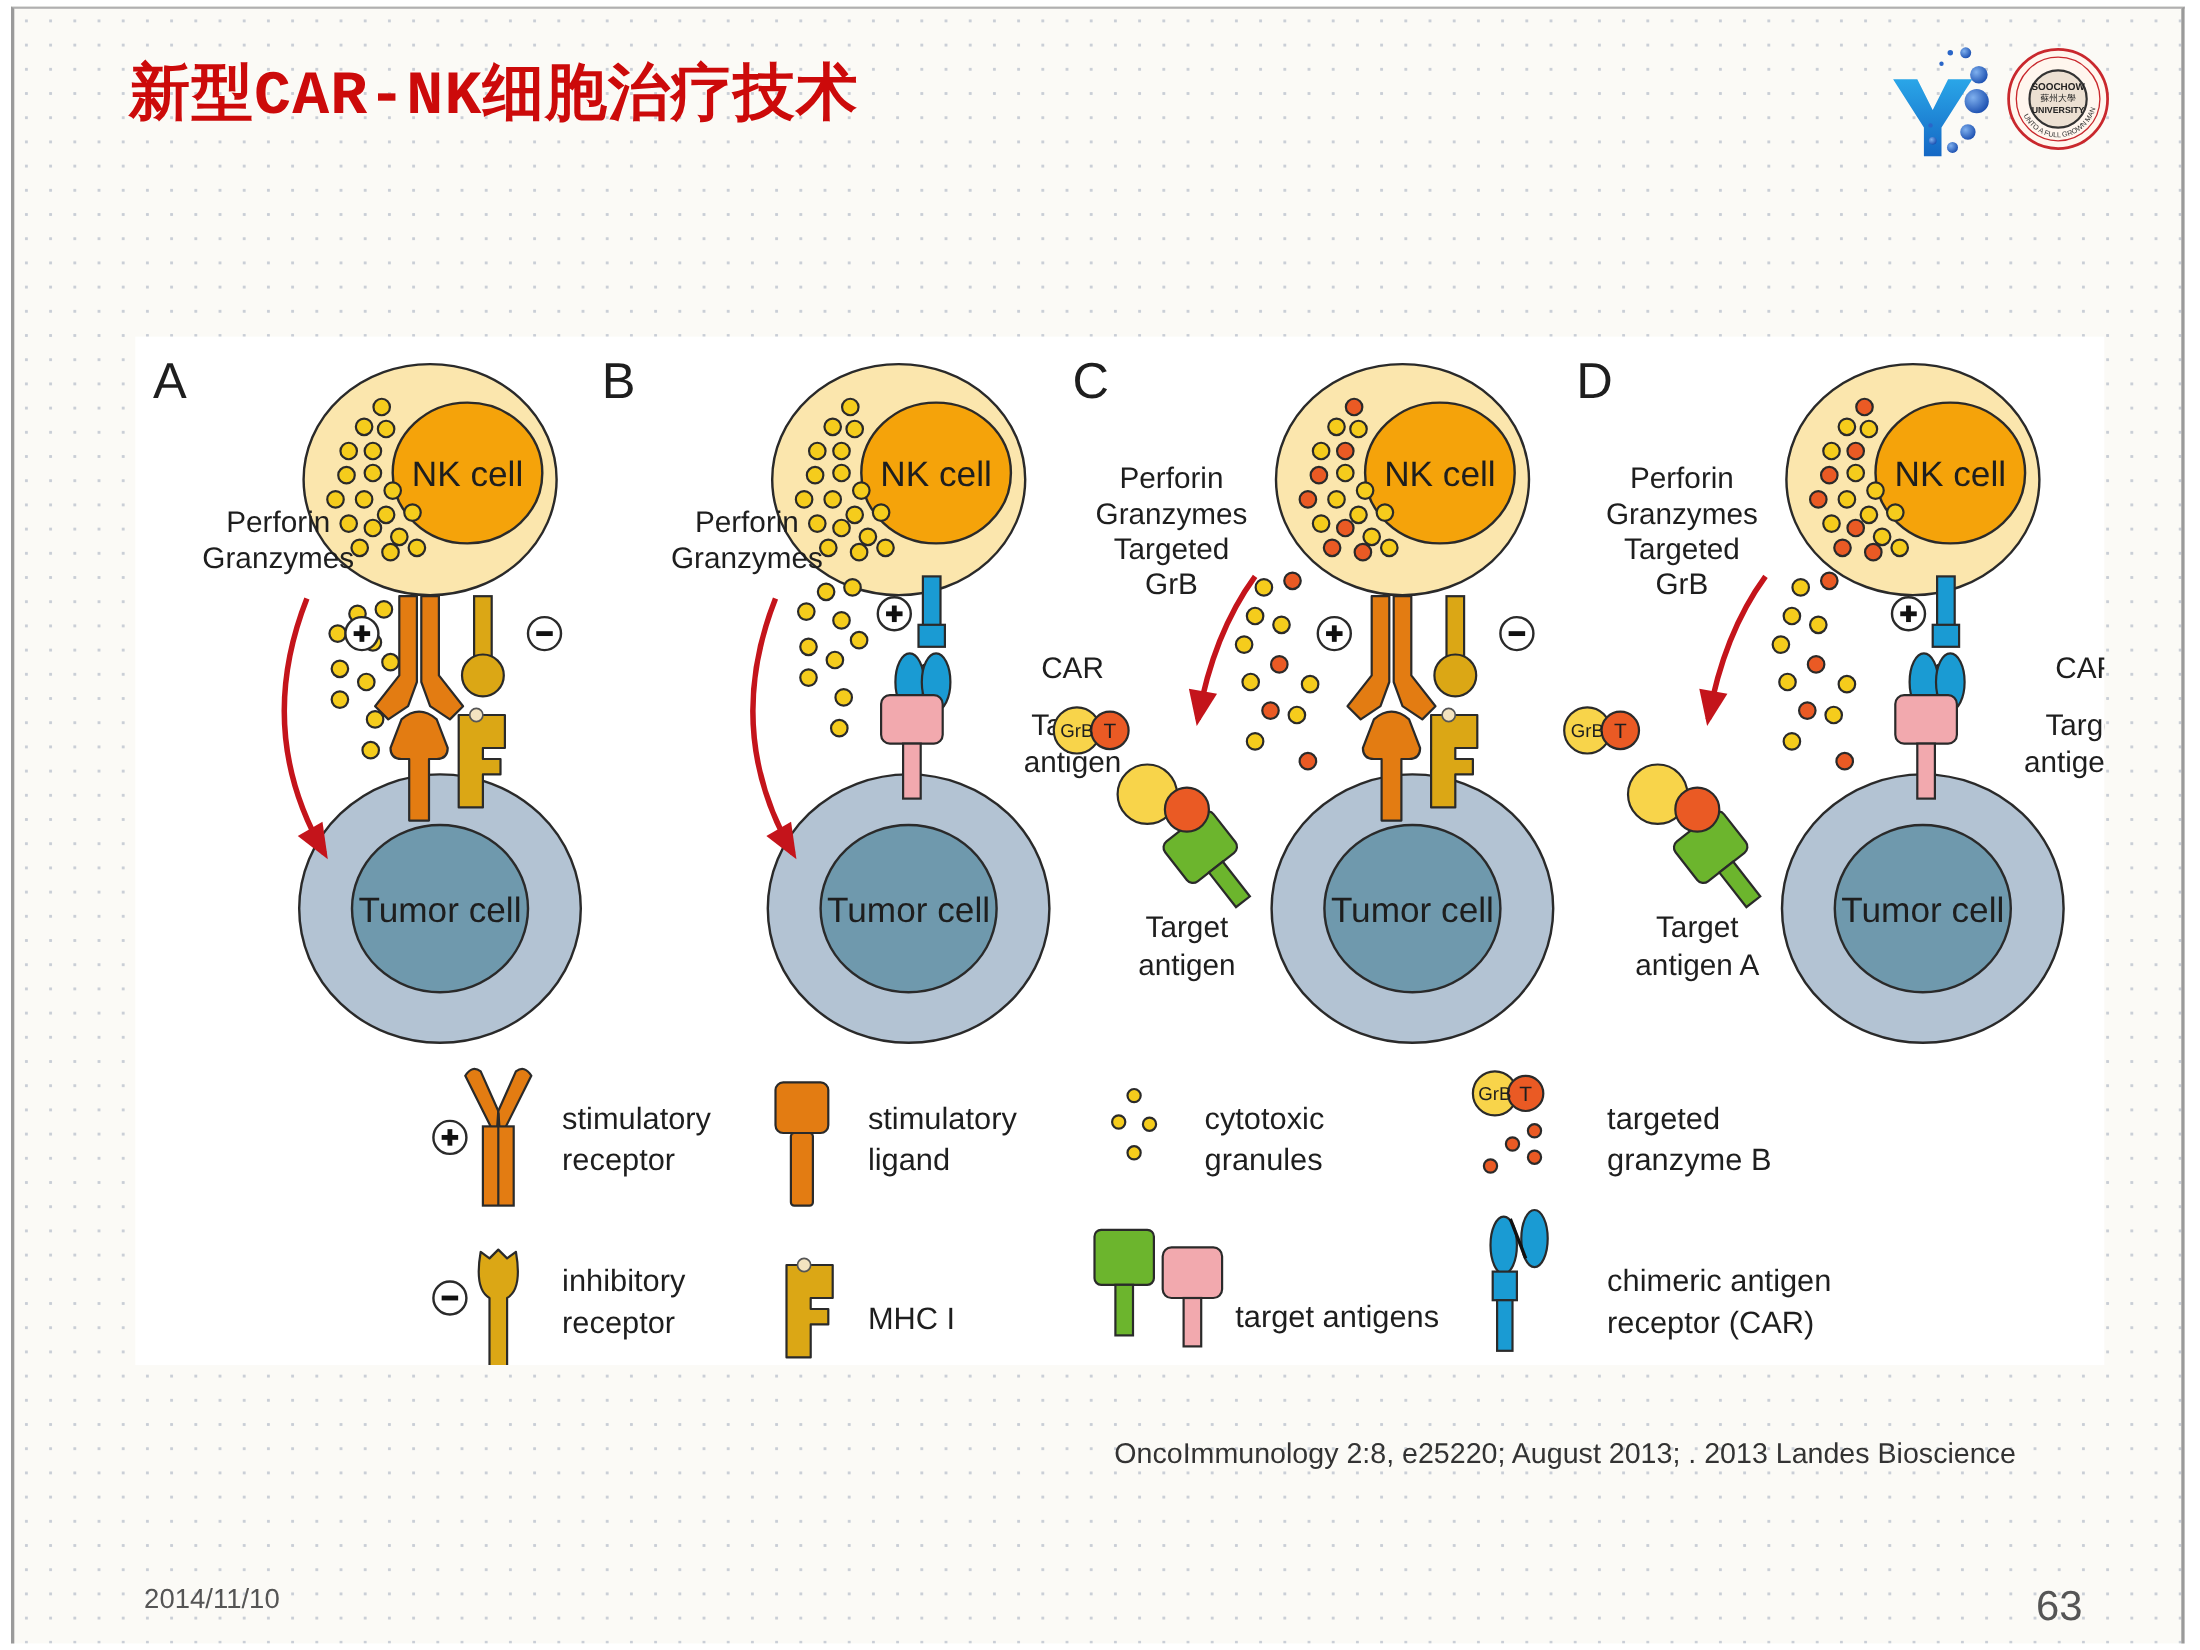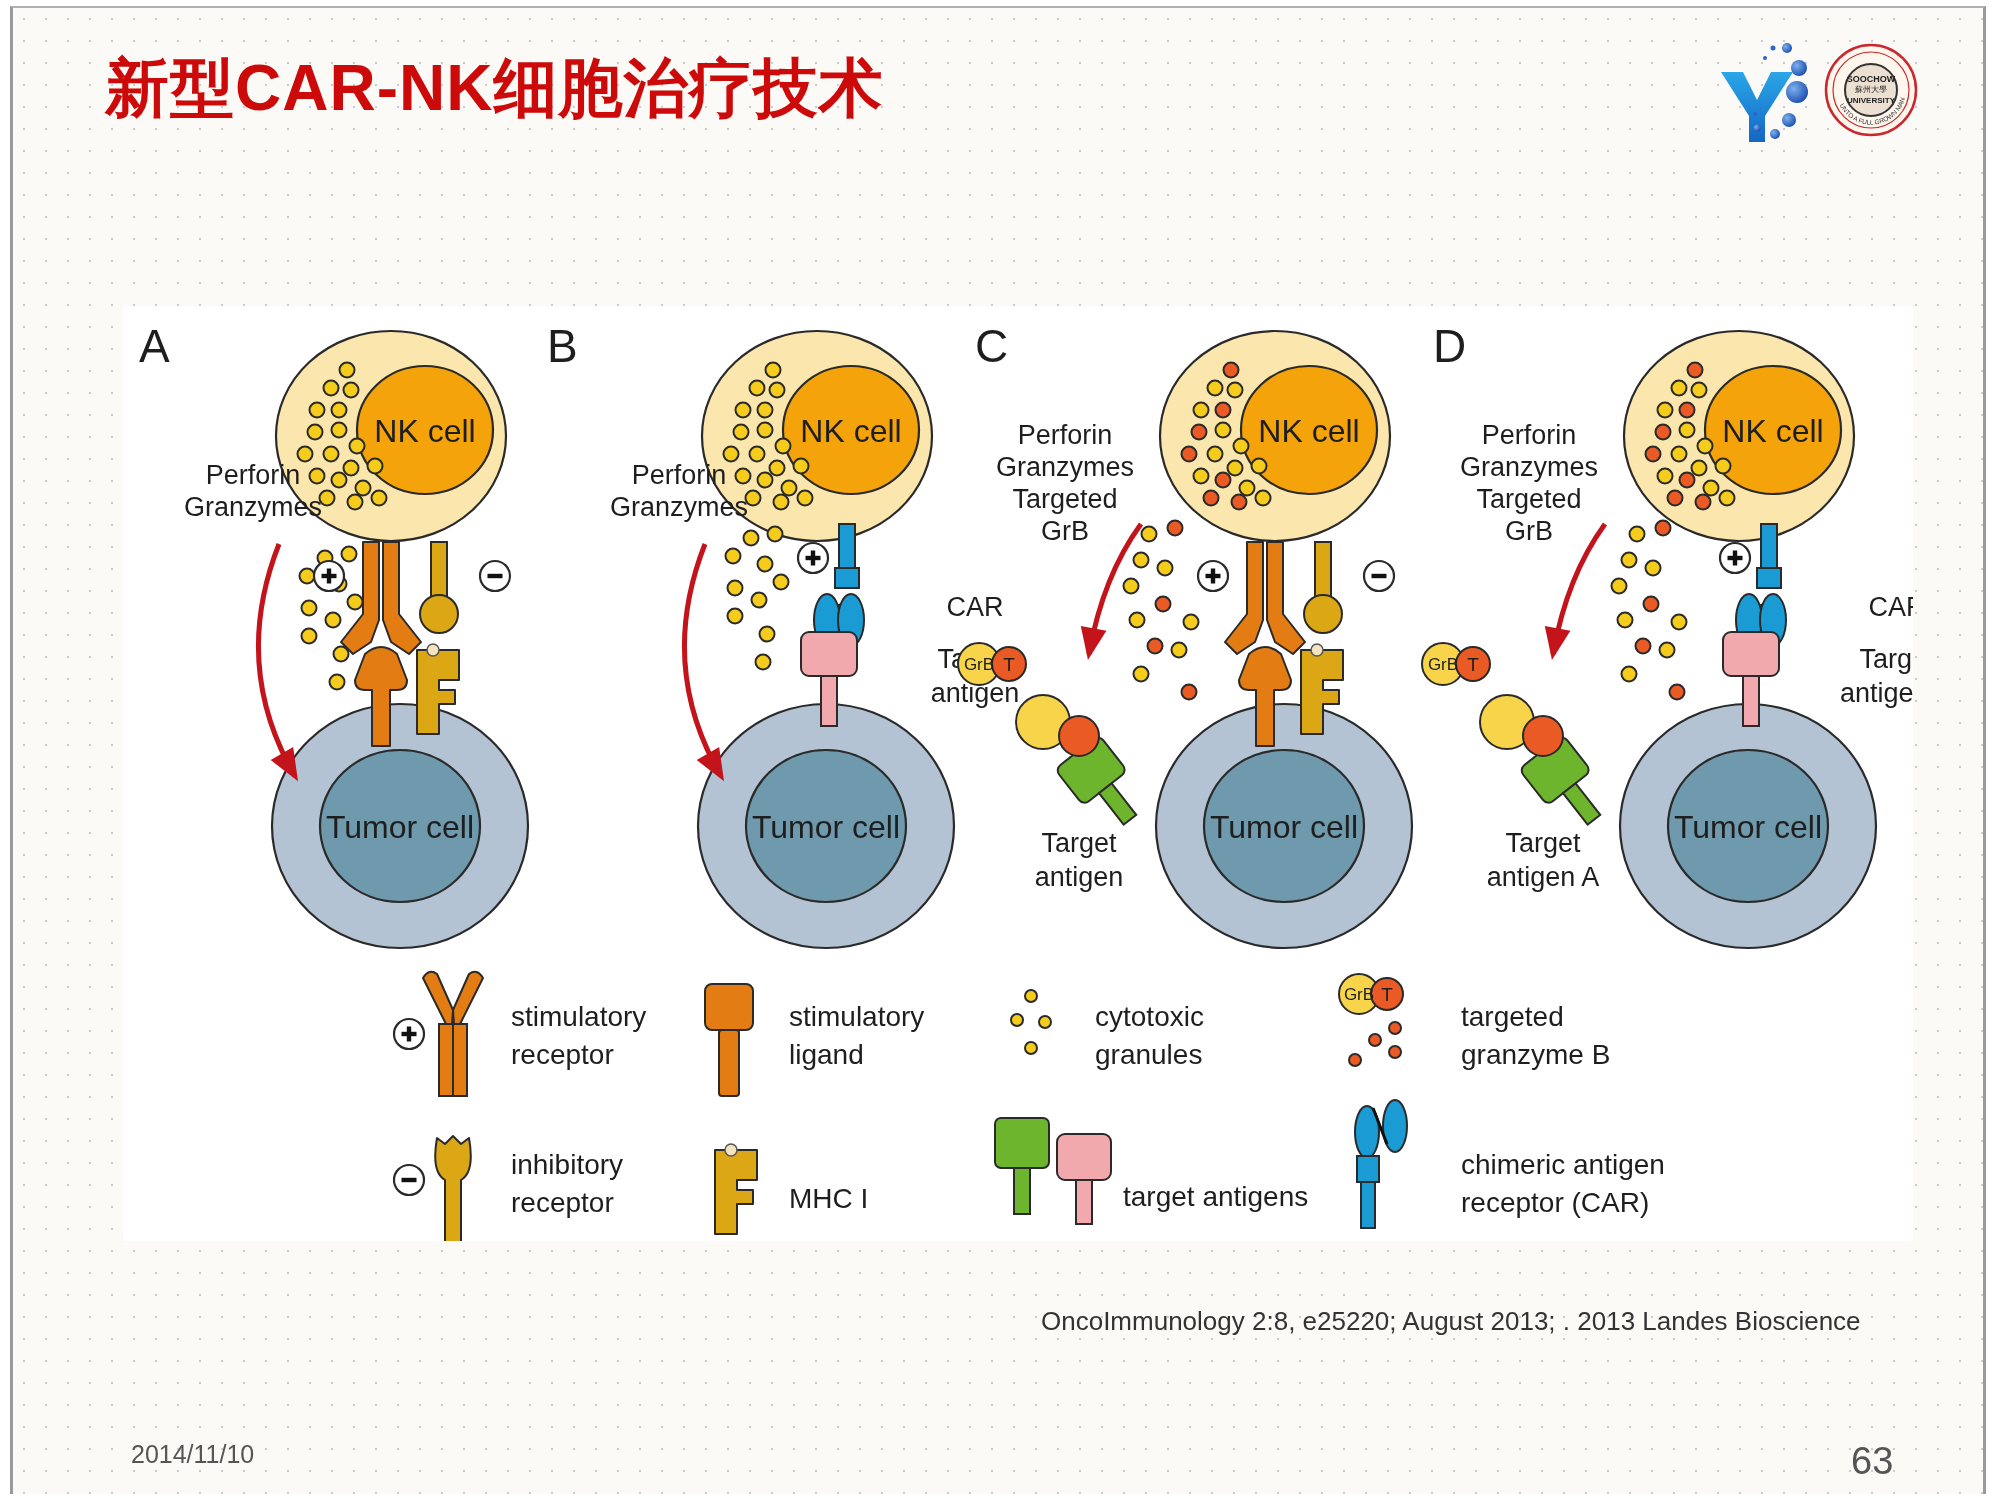--- a/index.html
+++ b/index.html
@@ -12,35 +12,35 @@
     position:absolute; left:10px; top:6px; width:1976px; height:1488px;
     background-color:#fbfaf6;
     background-image: radial-gradient(circle, #c9ced6 1.2px, transparent 1.6px);
     background-size:22px 22px;
     border-left:3px solid #9a9a9a;
     border-right:3px solid #9a9a9a;
     border-top:2px solid #b0b0b0;
     box-sizing:border-box;
   }
   .title {
-    position:absolute; left:92px; top:40px;
-    font-size:64px; font-weight:bold; color:#cc0a0a;
+    position:absolute; left:104px; top:40px;
+    font-size:56px; font-weight:bold; color:#cc0a0a;
     letter-spacing:1px; line-height:80px;
-    font-family:Liberation Sans, sans-serif;
+    font-family:Liberation Mono, monospace;
   }
   .logo-y { position:absolute; left:1700px; top:28px; width:110px; height:110px; }
   .logo-seal { position:absolute; left:1810px; top:34px; width:96px; height:96px; }
   .figure {
     position:absolute; left:110px; top:298px; width:1790px; height:935px;
     background:#ffffff;
   }
   .figure svg { position:absolute; left:0; top:0; }
   .citation {
     position:absolute; left:1000px; top:1298px;
-    font-size:26px; color:#333; white-space:nowrap;margin-left:28px;
+    font-size:26px; color:#333; white-space:nowrap;
   }
   .footer-date {
     position:absolute; left:118px; top:1432px;
     font-size:25px; color:#555;
   }
   .footer-page {
     position:absolute; left:1838px; top:1432px;
     font-size:38px; color:#555;
   }
   .lbl { font-family:"Liberation Sans", sans-serif; fill:#1e1e1e; }

